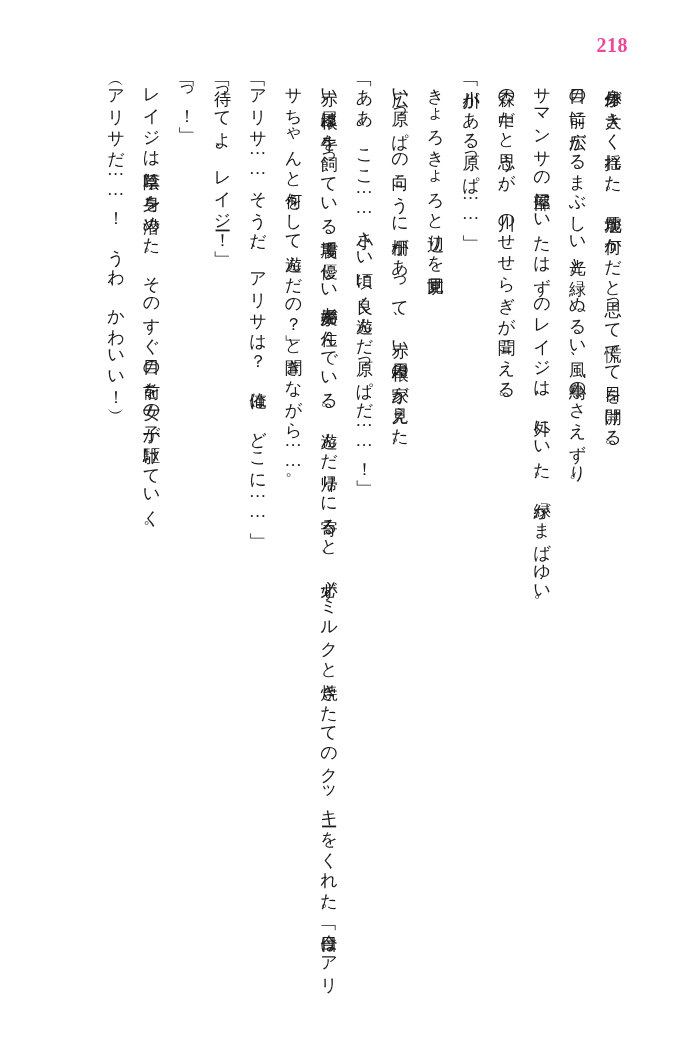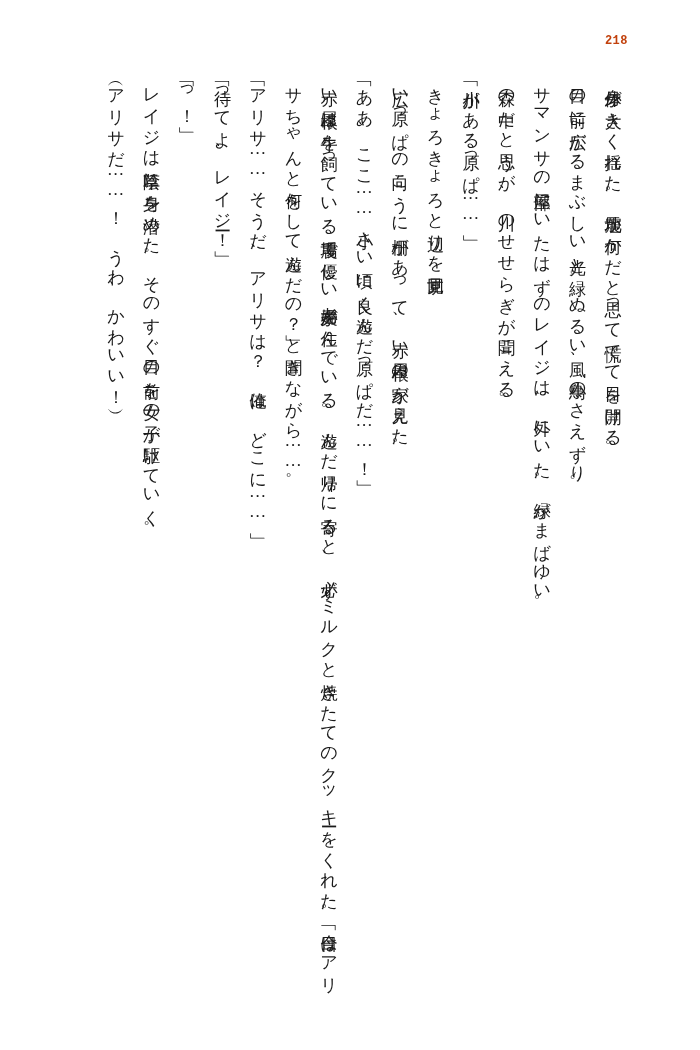--- a/index.html
+++ b/index.html
@@ -18,25 +18,25 @@
   .page {
     position: absolute;
     inset: 0;
     width: 700px;
     height: 1050px;
   }
   .page-number {
     position: absolute;
     top: 34px;
     right: 72px;
-    font-family: Liberation Mono, monospace;
-    font-size: 12px;
+    font-family: Liberation Serif, serif;
+    font-size: 20px;
     font-weight: bold;
     letter-spacing: 0.5px;
-    color: #c2410c;
+    color: #ec4899;
   }
   .text-block {
     position: absolute;
     top: 76px;
     right: 70px;
     left: 70px;
     bottom: 64px;
     writing-mode: vertical-rl;
     text-orientation: upright;
     direction: ltr;

